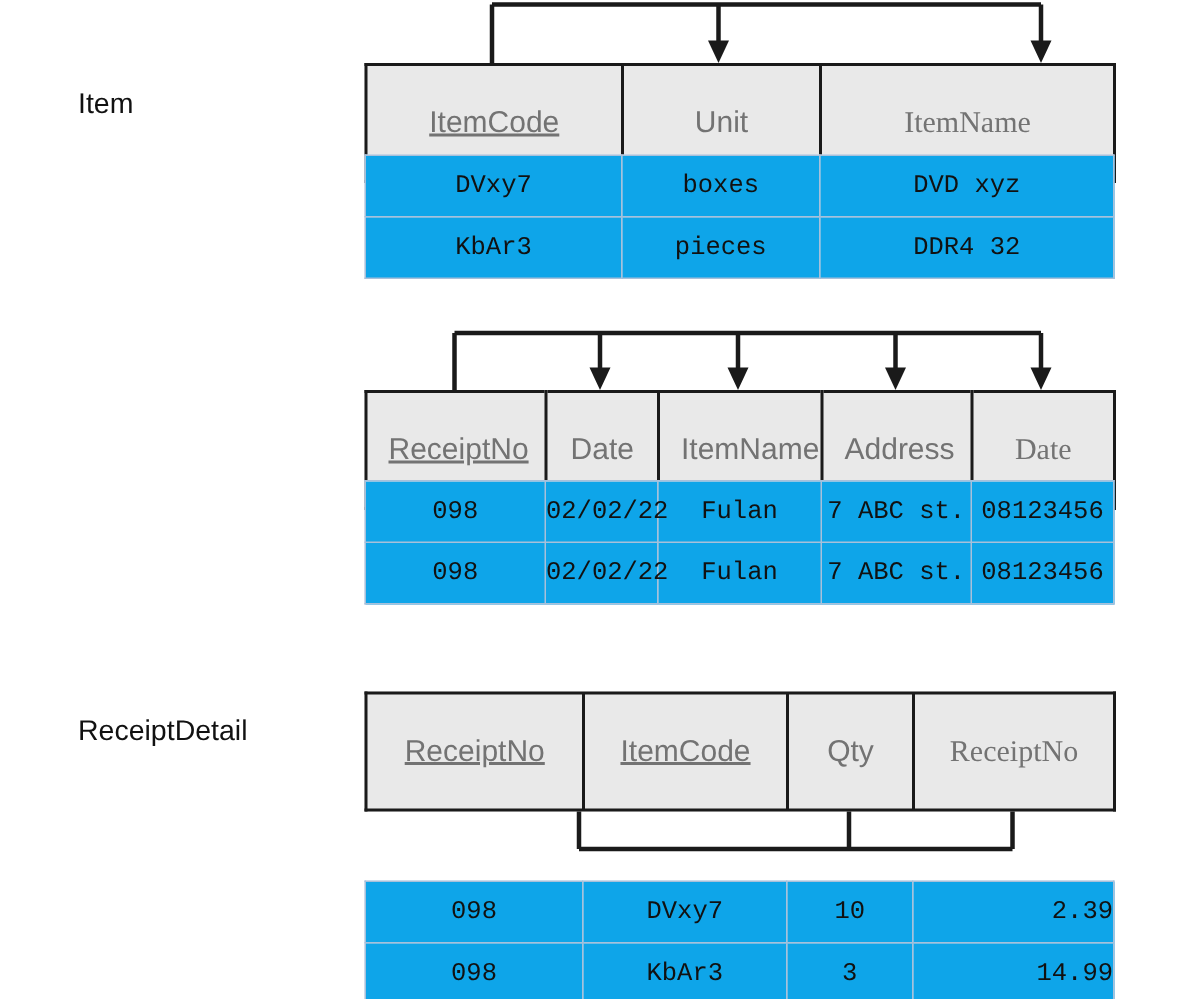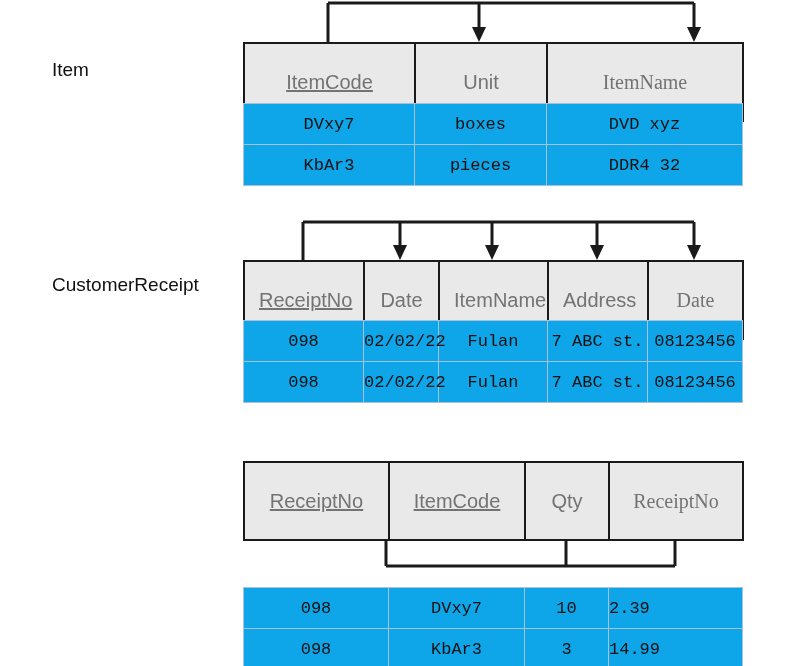--- a/index.html
+++ b/index.html
@@ -65,21 +65,21 @@
     border: 1px solid #a8c0da;
     background: #0ea5e9;
     text-align: center;
     vertical-align: middle;
     font-size: 17px;
     color: #111111;
     height: 40px;
     padding: 0 0;
     font-family: Liberation Mono, monospace;
   }
-  .data-table td.right { text-align: left; }
+  .data-table td.right { text-align: right; }
   
   #connectors {
     position: absolute;
     left: 0; top: 0;
     width: 800px;
     height: 666px;
     pointer-events: none;
   }
   #connectors path, #connectors line {
     stroke: #1a1a1a;
@@ -174,21 +174,20 @@
         <td>DVD xyz</td>
       </tr>
       <tr>
         <td>KbAr3</td>
         <td>pieces</td>
         <td>DDR4 32</td>
       </tr>
     </tbody>
   </table>
 
-  <div class="entity-label" style="left:52px; top:275px;">CustomerReceipt</div>
 
   <table class="schema-table" style="left:243px; top:260px; width:499px;">
     <colgroup>
         <col style="width:120px">
         <col style="width:75px">
         <col style="width:109px">
         <col style="width:100px">
         <col style="width:95px">
       </colgroup>
     <tbody>
@@ -221,20 +220,21 @@
       <tr>
         <td>098</td>
         <td>02/02/22</td>
         <td>Fulan</td>
         <td>7 ABC st.</td>
         <td>08123456</td>
       </tr>
     </tbody>
   </table>
 
+  <div class="entity-label" style="left:52px; top:478px;">ReceiptDetail</div>
 
   <table class="schema-table" style="left:243px; top:461px; width:499px;">
     <colgroup>
         <col style="width:145px">
         <col style="width:136px">
         <col style="width:84px">
         <col style="width:134px">
       </colgroup>
     <tbody>
       <tr>

